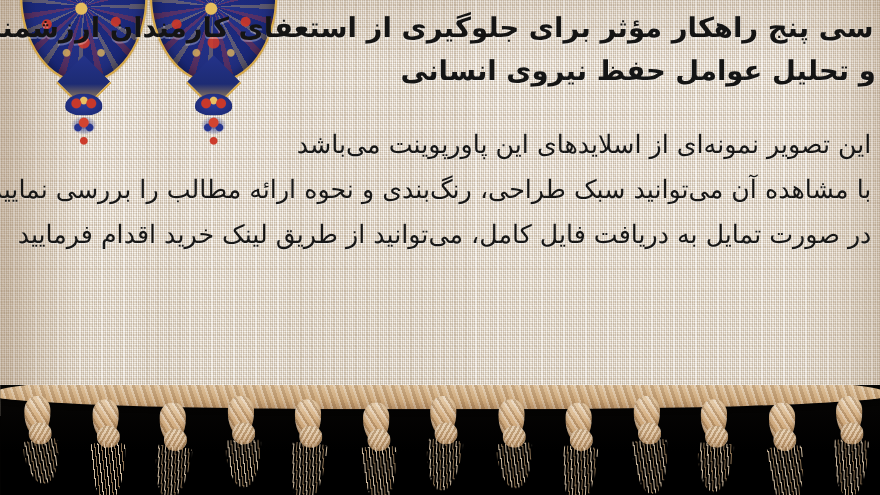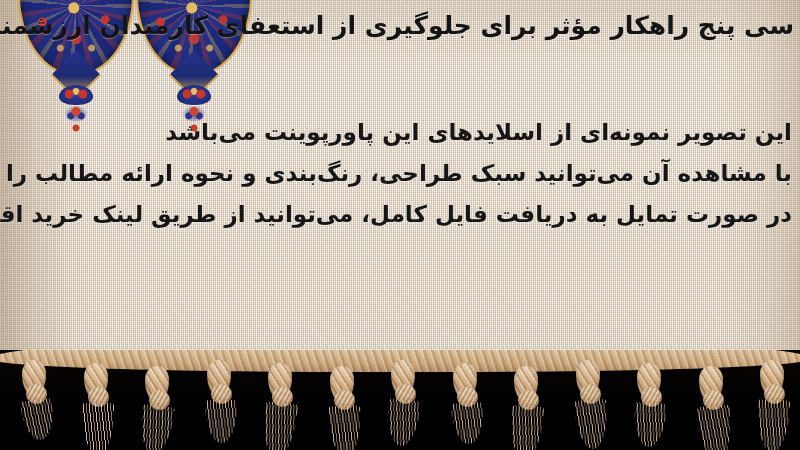--- a/index.html
+++ b/index.html
@@ -134,21 +134,21 @@
     margin-right:0;
     transform:translateX(-2px);
   }
 
   .body-block{
     position:absolute;right:8px;top:112px;width:788px;
     text-align:right;direction:rtl;
   }
   .body-line{
     color:#161616;
-    font-size:23px;line-height:41px;font-weight:700;
+    font-size:23px;line-height:41px;font-weight:400;
     letter-spacing:-.2px;white-space:nowrap;
     text-shadow:0 1px 0 rgba(255,255,255,.28);
   }
 
   
   .fringe-zone{
     position:absolute;left:0;bottom:0;width:800px;height:100px;
     background:linear-gradient(180deg,#070604 0%,#050403 22%,#000 60%,#000 100%);
     overflow:hidden;
   }
@@ -218,20 +218,21 @@
   </div>
   <div class="ornament orn-b">
     <div class="orn-shield"></div>
     <div class="orn-drop1"></div>
     <div class="orn-drop2"></div>
     <div class="orn-drop3"></div>
   </div>
 
   <div class="title-block">
     <div class="title-line l1">سی پنج راهکار مؤثر برای جلوگیری از استعفای کارمندان ارزشمند</div>
+    <div class="title-line l2">و تحلیل عوامل حفظ نیروی انسانی</div>
   </div>
 
   <div class="body-block">
     <div class="body-line">این تصویر نمونه‌ای از اسلایدهای این پاورپوینت می‌باشد</div>
     <div class="body-line">با مشاهده آن می‌توانید سبک طراحی، رنگ‌بندی و نحوه ارائه مطالب را بررسی نمایید</div>
     <div class="body-line">در صورت تمایل به دریافت فایل کامل، می‌توانید از طریق لینک خرید اقدام فرمایید</div>
   </div>
 
   <div class="fringe-zone">
     <div class="fringe-cord"></div>

